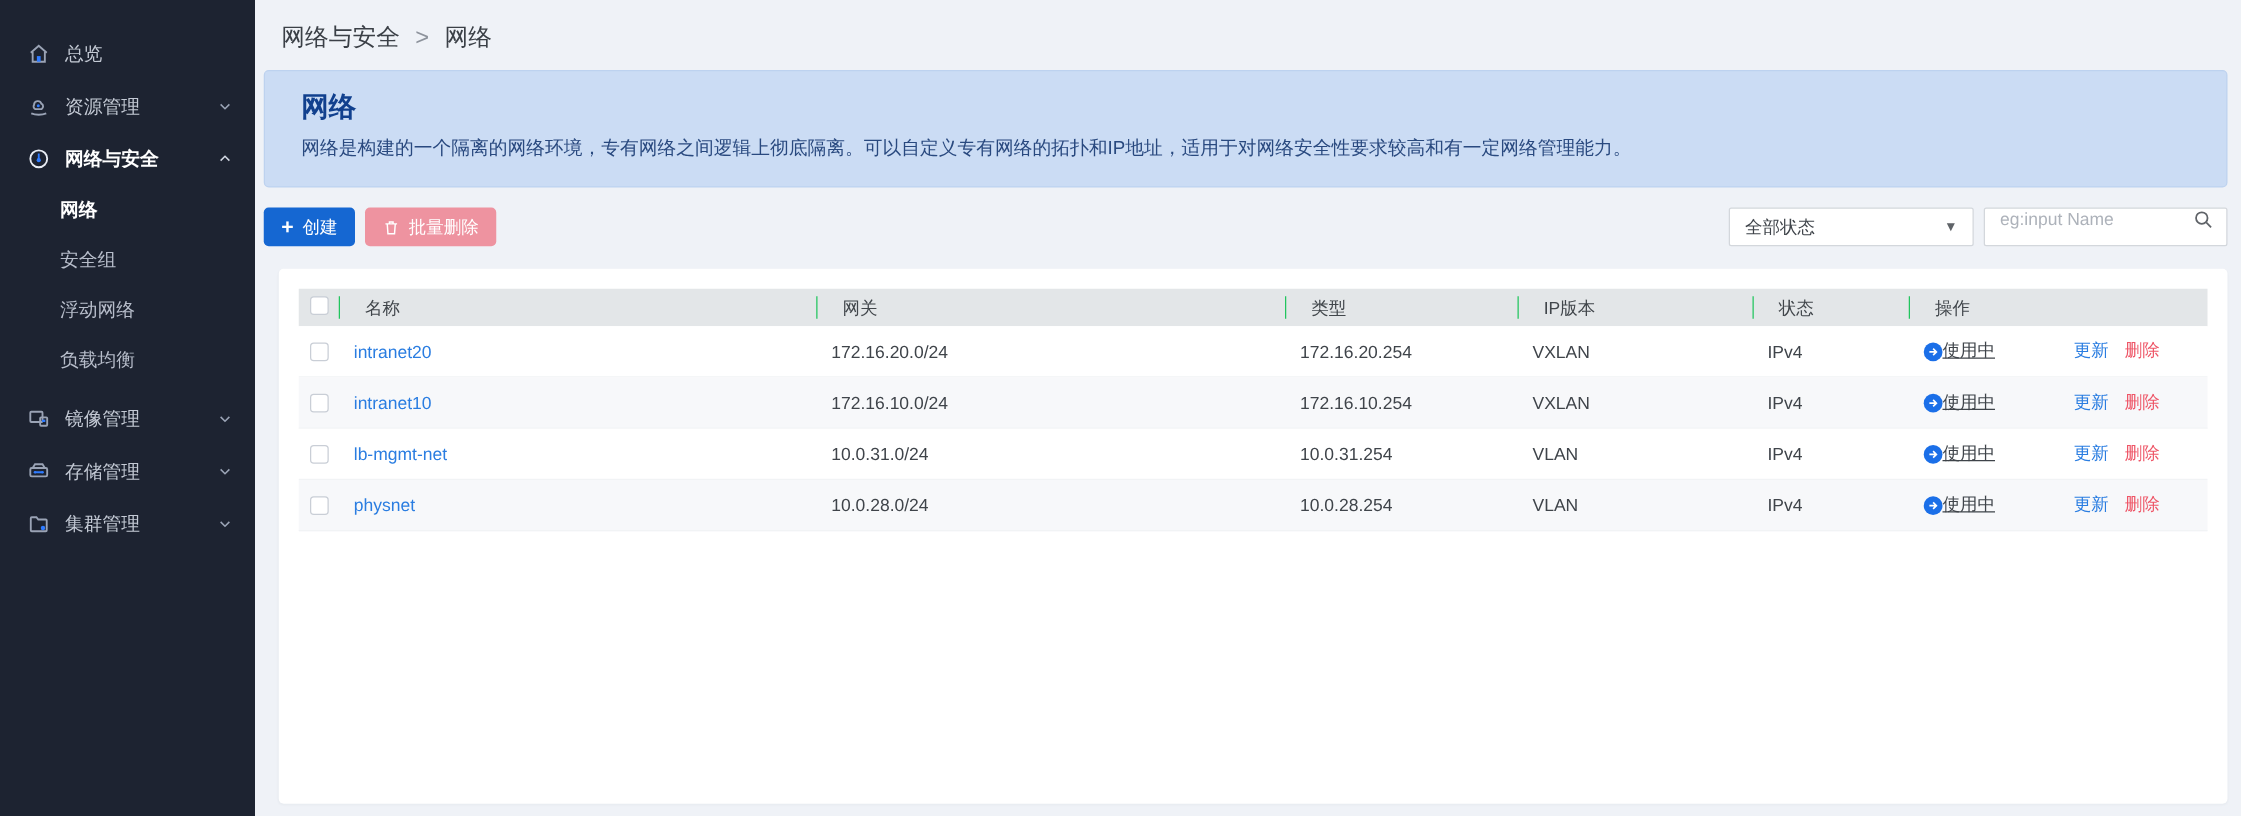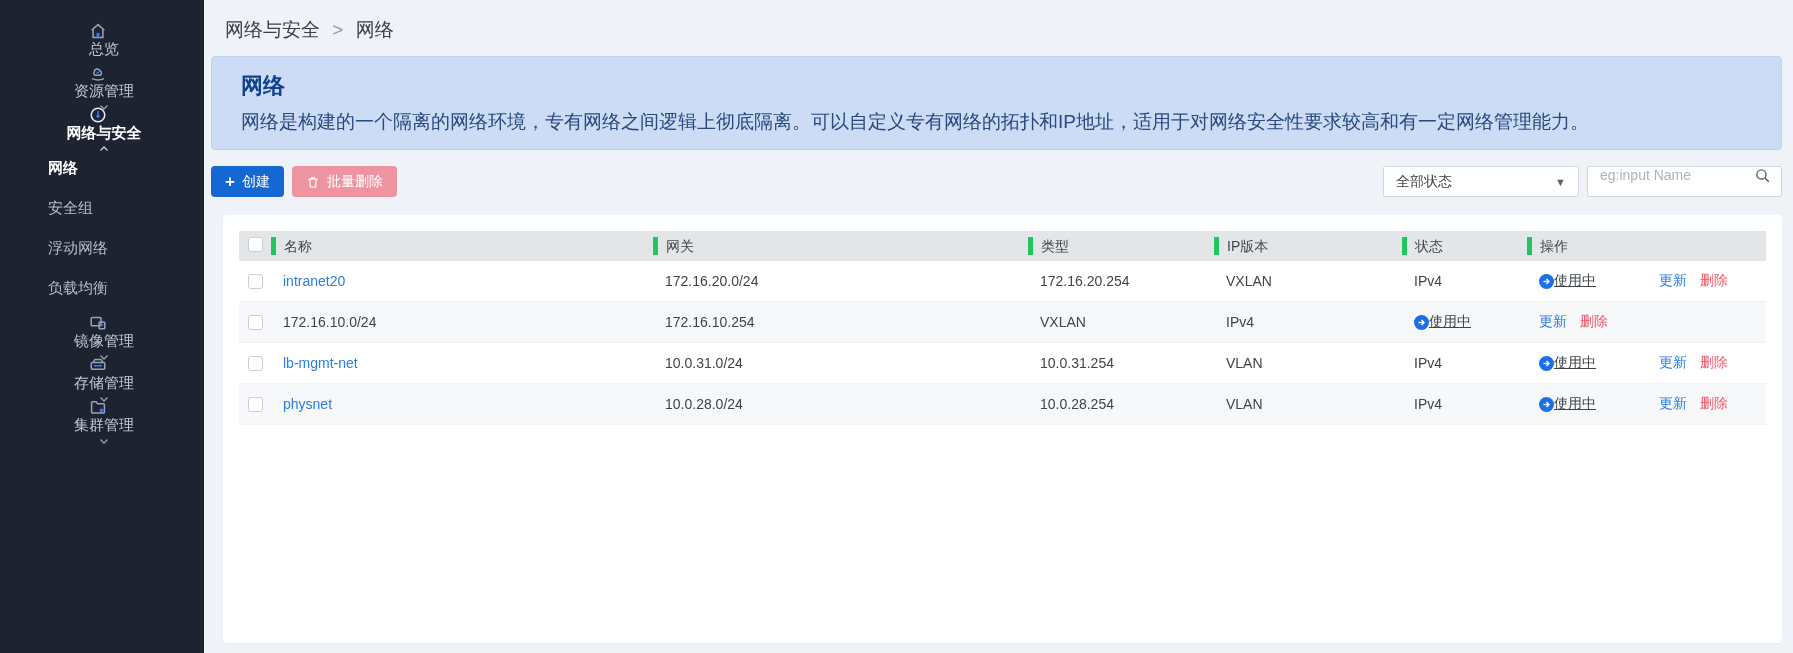--- a/index.html
+++ b/index.html
@@ -13,21 +13,21 @@
   .app { display: flex; width: 1793px; height: 653px; }
 
   
   .sidebar {
     width: 204px; height: 653px; flex: 0 0 204px;
     background: #1d2331; padding-top: 22px;
   }
   .nav-item {
     height: 42px; display: flex; align-items: center;
     padding: 0 18px 0 22px; cursor: pointer;
-    color: #c3c9d4; font-size: 15px; flex-direction: column;
+    color: #c3c9d4; font-size: 15px;
   }
   .nav-item .nav-icon { width: 18px; height: 18px; margin-right: 12px; display: inline-flex; align-items: center; justify-content: center; }
   .nav-item .nav-label { flex: 1; }
   .nav-item.active-parent { color: #ffffff; font-weight: bold; }
   .sub-item {
     height: 40px; display: flex; align-items: center;
     padding-left: 48px; cursor: pointer;
     color: #b7bdca; font-size: 15px;
   }
   .sub-item.active { color: #ffffff; font-weight: bold; }
@@ -37,21 +37,21 @@
   .content { flex: 1; padding: 0 11px 0 7px; }
 
   .breadcrumb { padding: 17px 0 13px 14px; font-size: 19px; color: #3b4047; }
   .breadcrumb .sep { color: #8d939c; margin: 0 7px; }
 
   .banner {
     height: 94px; background: #cbdcf4; border: 1px solid #bdd2ef;
     border-radius: 4px; padding: 15px 24px 0 29px;
   }
   .banner h1 { font-size: 22px; line-height: 27px; color: #11408e; font-weight: bold; }
-  .banner p { margin-top: 10px; font-size: 19px; color: #29497f; }
+  .banner p { margin-top: 10px; font-size: 15px; color: #29497f; }
 
   
   .toolbar { margin-top: 16px; display: flex; align-items: center; height: 31px; }
   .btn {
     height: 31px; border: none; border-radius: 4px; cursor: pointer;
     display: inline-flex; align-items: center; gap: 7px;
     font-size: 14px; color: #fff; padding: 0 14px;
     font-family: inherit;
   }
   .btn.primary { background: #1567d2; }
@@ -80,21 +80,21 @@
   .card {
     margin: 18px 0 0 12px; height: 428px; background: #ffffff;
     border-radius: 4px; padding: 16px; box-shadow: 0 1px 2px rgba(30,40,60,.04);
   }
   .trow, .thead {
     display: grid;
     grid-template-columns: 32px 382px 375px 186px 188px 125px 120px auto;
     align-items: center;
   }
   .thead { background: #e3e6e8; height: 30px; color: #41464b; }
-  .thead .cell { padding: 0 8px; border-left: 5px solid #22c55e; height: 18px; line-height: 18px; }
+  .thead .cell { padding: 0 20px; border-left: 1px solid #22c55e; height: 18px; line-height: 18px; }
   .thead .cell:first-child { border-left: none; padding: 0; display: flex; justify-content: center; }
   .trow { height: 41px; border-bottom: 1px solid #f1f3f5; background: #fff; }
   .trow.alt { background: #f7f8fa; }
   .trow .cell { padding: 0 12px; }
   .trow .cell.c-check { padding: 0; display: flex; justify-content: center; }
   .checkbox {
     width: 15px; height: 15px; background: #fff;
     border: 1px solid #c9ced6; border-radius: 3px; display: inline-block; cursor: pointer;
   }
   a.link { color: #2a7de1; text-decoration: none; cursor: pointer; }
@@ -296,20 +296,21 @@
     <div class="cell c-actions">
       <a class="link">更新</a>
       <a class="link danger">删除</a>
     </div>
   </div>
 
   <div class="trow alt">
     <div class="cell c-check">
               <span class="checkbox"></span>
             </div>
+    <div class="cell"><a class="link">intranet10</a></div>
     <div class="cell">172.16.10.0/24</div>
     <div class="cell">172.16.10.254</div>
     <div class="cell">VXLAN</div>
     <div class="cell">IPv4</div>
     <div class="cell c-status">
       <span class="status-dot">
         <svg width="9" height="9" viewBox="0 0 24 24">
                   <path d="M4 12h14M12 5l7 7-7 7" fill="none" stroke="#fff" stroke-width="3.5"></path>
                 </svg>
       </span>

